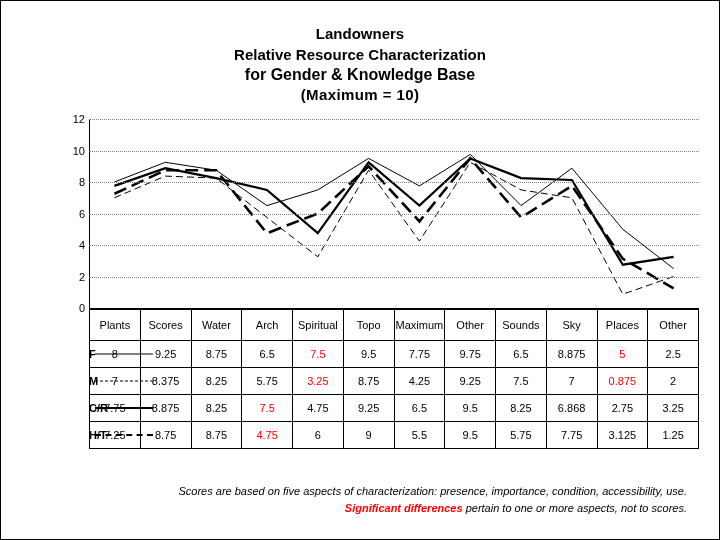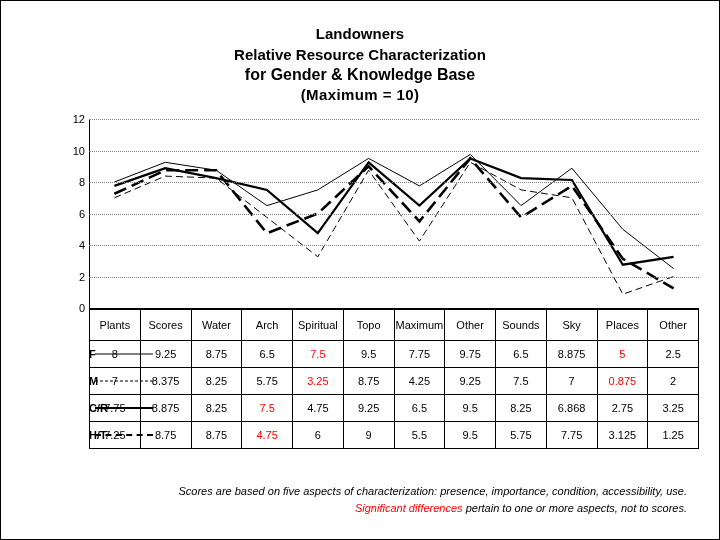--- a/index.html
+++ b/index.html
@@ -156,20 +156,21 @@
     left: 36px;
     top: 482px;
     width: 650px;
     font-size: 11px;
     font-style: italic;
     line-height: 17px;
     text-align: right;
   }
   #footnote .red {
     color: #ff0000;
+    font-weight: bold;
   }
 </style>
 </head>
 <body>
 
 <div id="page">
 
   <div class="titles">
     <div class="title-main">Landowners</div>
     <div class="title-main">Relative Resource Characterization</div>

